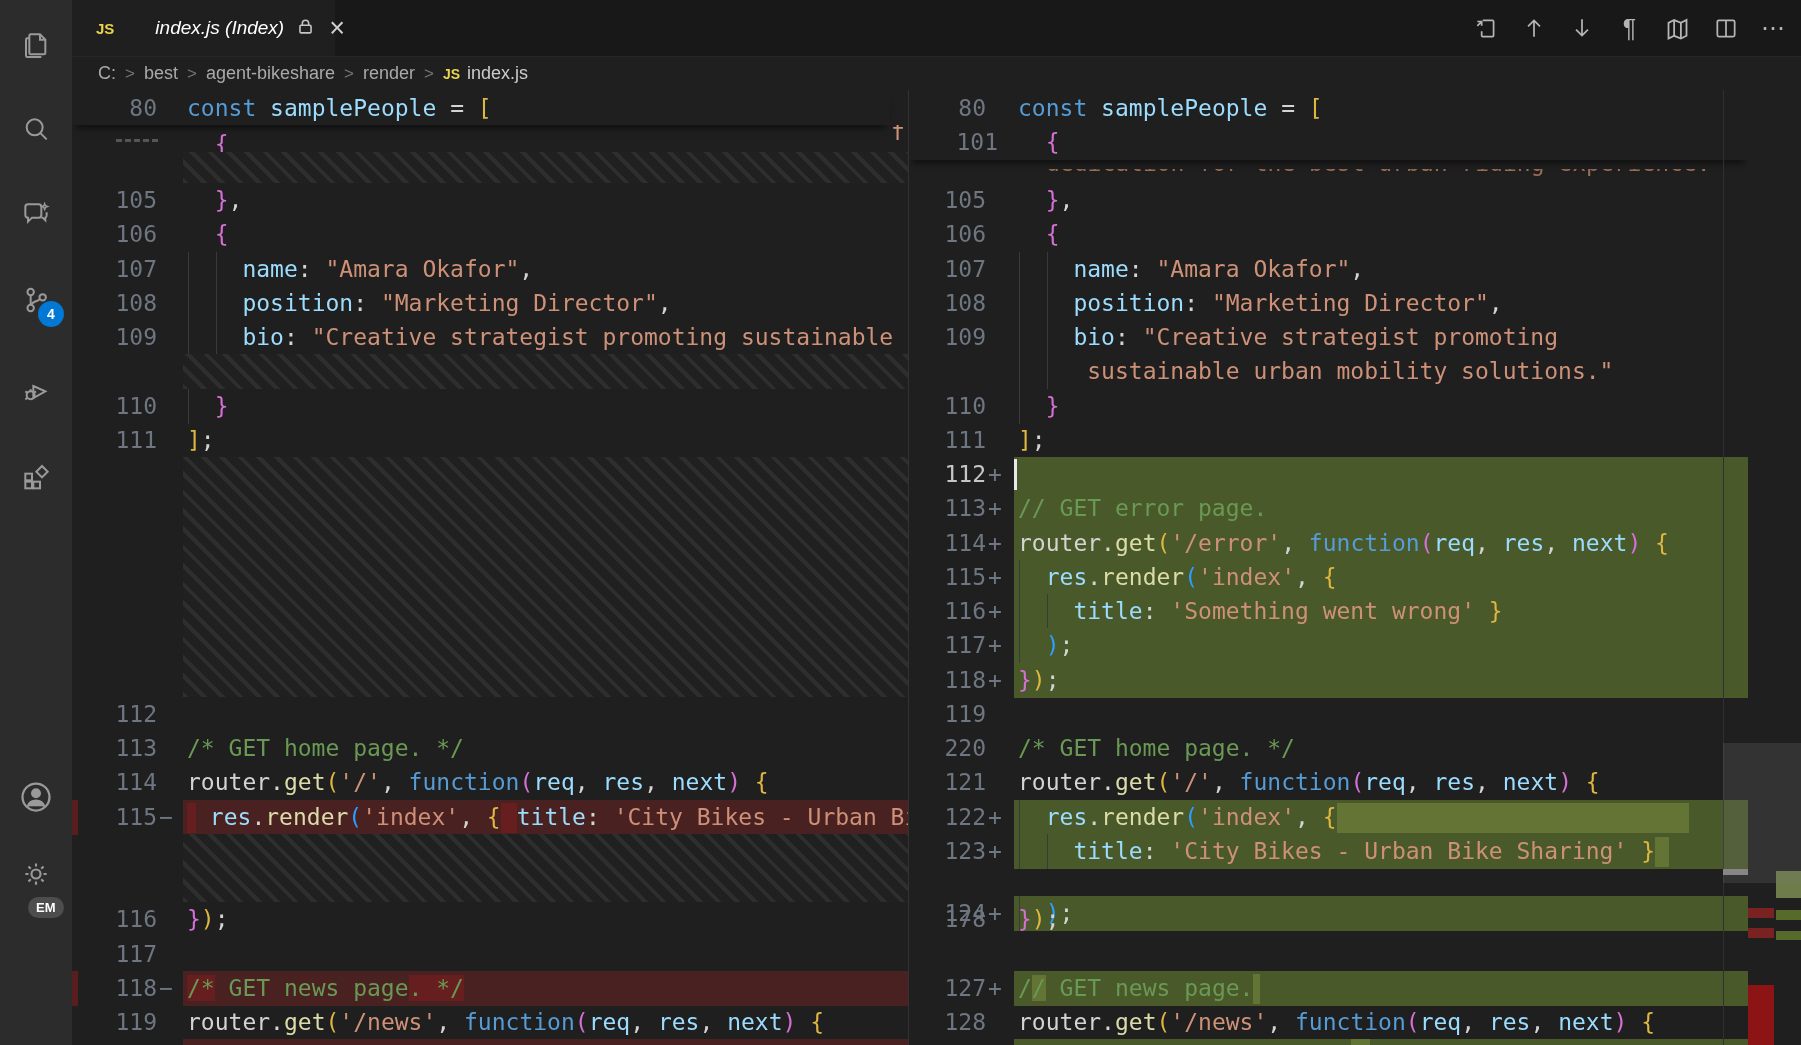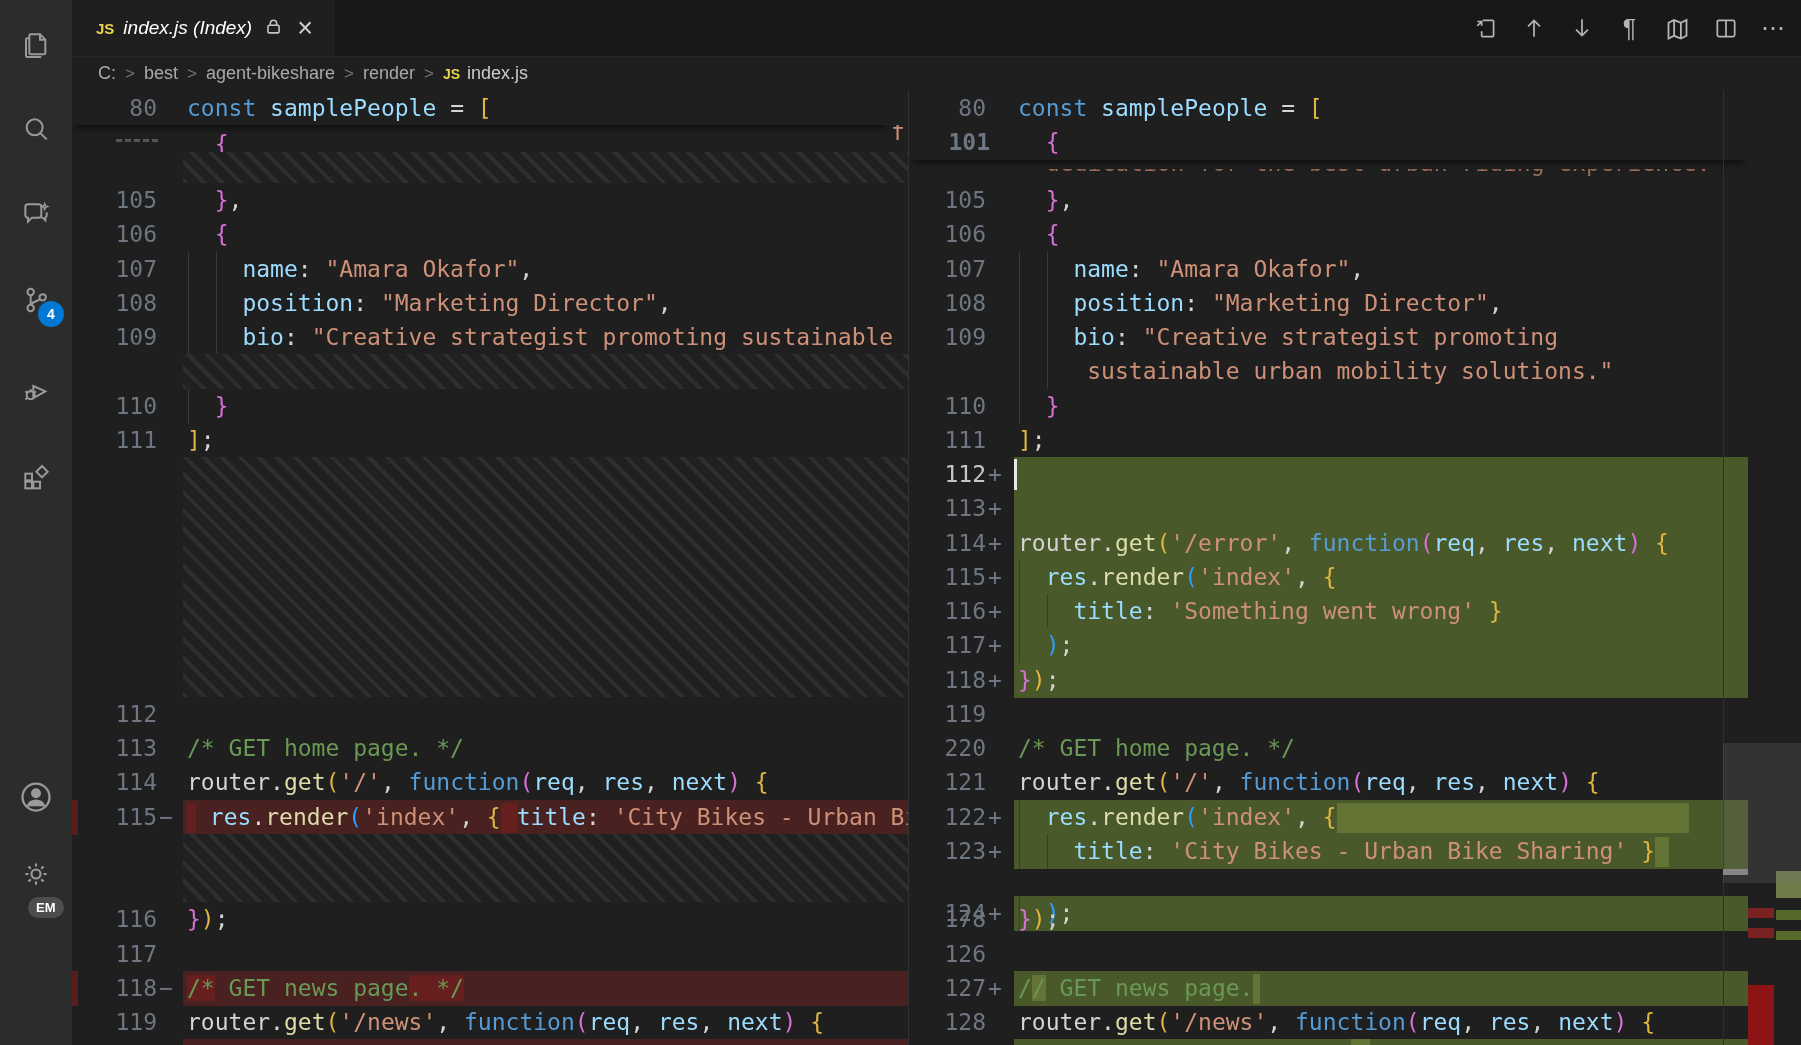--- a/index.html
+++ b/index.html
@@ -3,21 +3,21 @@
 <meta charset="utf-8">
 <style>
   html,body{margin:0;padding:0;background:#1f1f1f;}
   #app{position:relative;width:1801px;height:1045px;overflow:hidden;background:#1f1f1f;
        font-family:"Liberation Sans", sans-serif;}
   
   #tabbar{position:absolute;left:72px;top:0;right:0;height:56px;background:#181818;border-bottom:1px solid #252526;}
   #tab{position:absolute;left:0;top:0;width:263px;height:56px;background:#1f1f1f;display:flex;align-items:center;
        padding:0 14px 0 24px;box-sizing:border-box;cursor:pointer;}
   #tab .jsbadge{color:#e8d44d;font-weight:bold;font-size:15px;font-family:"Liberation Sans",sans-serif;margin-right:9px;}
-  #tab .title{color:#ffffff;font-style:italic;font-size:19px;white-space:nowrap;}
+  #tab .title{color:#ffffff;font-style:italic;font-size:19px;white-space:nowrap;margin-left:32px;}
   #tab .lock{margin-left:12px;}
   #tab .close{margin-left:14px;color:#cfcfcf;font-size:27px;line-height:20px;cursor:pointer;}
   #editor-actions{position:absolute;right:14px;top:0;height:56px;display:flex;align-items:center;gap:21px;}
   #editor-actions .act{width:27px;height:27px;display:flex;align-items:center;justify-content:center;cursor:pointer;color:#b5b5b5;}
   #breadcrumbs{position:absolute;left:72px;top:57px;right:0;height:33px;background:#1f1f1f;display:flex;align-items:center;
        padding-left:26px;font-size:18px;color:#a9a9a9;}
   #breadcrumbs .chev{margin:0 9px;color:#767676;font-size:17px;}
   #breadcrumbs .jsbadge{color:#e8d44d;font-weight:bold;font-size:14px;margin-right:7px;}
   #breadcrumbs .crumb{cursor:pointer;white-space:nowrap;}
   #breadcrumbs .crumb.last{color:#cccccc;display:flex;align-items:center;}
@@ -221,41 +221,40 @@
   <div class="pane" id="pane-right">
       <div class="row" style="top: 93px;"><div class="num" style="left: 0px; width: 77px;">105</div><div class="code" style="left: 109px;"><span class="tok w">  </span><span class="tok g2">}</span><span class="tok w">,</span></div></div>
       <div class="row" style="top: 127.25px;"><div class="num" style="left: 0px; width: 77px;">106</div><div class="code" style="left: 109px;"><span class="tok w">  </span><span class="tok g2">{</span></div></div>
       <div class="row" style="top: 161.5px;"><div class="guide" style="left: 110px;"></div><div class="guide" style="left: 137.68px;"></div><div class="num" style="left: 0px; width: 77px;">107</div><div class="code" style="left: 109px;"><span class="tok w">    </span><span class="tok v">name</span><span class="tok w">: </span><span class="tok s">"Amara Okafor"</span><span class="tok w">,</span></div></div>
       <div class="row" style="top: 195.75px;"><div class="guide" style="left: 110px;"></div><div class="guide" style="left: 137.68px;"></div><div class="num" style="left: 0px; width: 77px;">108</div><div class="code" style="left: 109px;"><span class="tok w">    </span><span class="tok v">position</span><span class="tok w">: </span><span class="tok s">"Marketing Director"</span><span class="tok w">,</span></div></div>
       <div class="row" style="top: 230px;"><div class="guide" style="left: 110px;"></div><div class="guide" style="left: 137.68px;"></div><div class="num" style="left: 0px; width: 77px;">109</div><div class="code" style="left: 109px;"><span class="tok w">    </span><span class="tok v">bio</span><span class="tok w">: </span><span class="tok s">"Creative strategist promoting</span></div></div>
       <div class="row" style="top: 264.25px;"><div class="guide" style="left: 110px;"></div><div class="guide" style="left: 137.68px;"></div><div class="code" style="left: 109px;"><span class="tok w">     </span><span class="tok s">sustainable urban mobility solutions."</span></div></div>
       <div class="row" style="top: 298.5px;"><div class="guide" style="left: 110px;"></div><div class="num" style="left: 0px; width: 77px;">110</div><div class="code" style="left: 109px;"><span class="tok w">  </span><span class="tok g2">}</span></div></div>
       <div class="row" style="top: 332.75px;"><div class="num" style="left: 0px; width: 77px;">111</div><div class="code" style="left: 109px;"><span class="tok g1">]</span><span class="tok w">;</span></div></div>
       <div class="row" style="top: 367px;"><div class="bg bg-add" style="left: 105px; right: 0px;"></div><div class="num active" style="left: 0px; width: 77px;">112</div><div class="sign" style="left: 79px;">+</div><div class="cursor" style="left: 105px;"></div></div>
-      <div class="row" style="top: 401.25px;"><div class="bg bg-add" style="left: 105px; right: 0px;"></div><div class="num" style="left: 0px; width: 77px;">113</div><div class="sign" style="left: 79px;">+</div></div>
+      <div class="row" style="top: 401.25px;"><div class="bg bg-add" style="left: 105px; right: 0px;"></div><div class="num" style="left: 0px; width: 77px;">113</div><div class="sign" style="left: 79px;">+</div><div class="code" style="left: 109px;"><span class="tok c">// GET error page.</span></div></div>
       <div class="row" style="top: 435.5px;"><div class="bg bg-add" style="left: 105px; right: 0px;"></div><div class="num" style="left: 0px; width: 77px;">114</div><div class="sign" style="left: 79px;">+</div><div class="code" style="left: 109px;"><span class="tok w">router</span><span class="tok w">.</span><span class="tok m">get</span><span class="tok g1">(</span><span class="tok s">'/error'</span><span class="tok w">, </span><span class="tok k">function</span><span class="tok g2">(</span><span class="tok v">req</span><span class="tok w">, </span><span class="tok v">res</span><span class="tok w">, </span><span class="tok v">next</span><span class="tok g2">)</span><span class="tok w"> </span><span class="tok g1">{</span></div></div>
       <div class="row" style="top: 469.75px;"><div class="bg bg-add" style="left: 105px; right: 0px;"></div><div class="guide" style="left: 110px;"></div><div class="num" style="left: 0px; width: 77px;">115</div><div class="sign" style="left: 79px;">+</div><div class="code" style="left: 109px;"><span class="tok w">  </span><span class="tok v">res</span><span class="tok w">.</span><span class="tok m">render</span><span class="tok g3">(</span><span class="tok s">'index'</span><span class="tok w">, </span><span class="tok g1">{</span></div></div>
       <div class="row" style="top: 504px;"><div class="bg bg-add" style="left: 105px; right: 0px;"></div><div class="guide" style="left: 110px;"></div><div class="guide" style="left: 137.68px;"></div><div class="num" style="left: 0px; width: 77px;">116</div><div class="sign" style="left: 79px;">+</div><div class="code" style="left: 109px;"><span class="tok w">    </span><span class="tok v">title</span><span class="tok w">: </span><span class="tok s">'Something went wrong'</span><span class="tok w"> </span><span class="tok g1">}</span></div></div>
       <div class="row" style="top: 538.25px;"><div class="bg bg-add" style="left: 105px; right: 0px;"></div><div class="guide" style="left: 110px;"></div><div class="num" style="left: 0px; width: 77px;">117</div><div class="sign" style="left: 79px;">+</div><div class="code" style="left: 109px;"><span class="tok w">  </span><span class="tok g3">)</span><span class="tok w">;</span></div></div>
       <div class="row" style="top: 572.5px;"><div class="bg bg-add" style="left: 105px; right: 0px;"></div><div class="num" style="left: 0px; width: 77px;">118</div><div class="sign" style="left: 79px;">+</div><div class="code" style="left: 109px;"><span class="tok g2">}</span><span class="tok g1">)</span><span class="tok w">;</span></div></div>
       <div class="row" style="top: 606.75px;"><div class="num" style="left: 0px; width: 77px;">119</div></div>
       <div class="row" style="top: 641px;"><div class="num" style="left: 0px; width: 77px;">220</div><div class="code" style="left: 109px;"><span class="tok c">/* GET home page. */</span></div></div>
       <div class="row" style="top: 675.25px;"><div class="num" style="left: 0px; width: 77px;">121</div><div class="code" style="left: 109px;"><span class="tok w">router</span><span class="tok w">.</span><span class="tok m">get</span><span class="tok g1">(</span><span class="tok s">'/'</span><span class="tok w">, </span><span class="tok k">function</span><span class="tok g2">(</span><span class="tok v">req</span><span class="tok w">, </span><span class="tok v">res</span><span class="tok w">, </span><span class="tok v">next</span><span class="tok g2">)</span><span class="tok w"> </span><span class="tok g1">{</span></div></div>
       <div class="row" style="top: 709.5px;"><div class="bg bg-add" style="left: 105px; right: 0px;"></div><div class="guide" style="left: 110px;"></div><div class="num" style="left: 0px; width: 77px;">122</div><div class="sign" style="left: 79px;">+</div><div class="code" style="left: 109px;"><span class="tok w">  </span><span class="tok v">res</span><span class="tok w">.</span><span class="tok m">render</span><span class="tok g3">(</span><span class="tok s">'index'</span><span class="tok w">, </span><span class="tok g1">{</span><span class="box bb" style="width: 352px;"></span></div></div>
       <div class="row" style="top: 743.75px;"><div class="bg bg-add" style="left: 105px; right: 0px;"></div><div class="guide" style="left: 110px;"></div><div class="guide" style="left: 137.68px;"></div><div class="num" style="left: 0px; width: 77px;">123</div><div class="sign" style="left: 79px;">+</div><div class="code" style="left: 109px;"><span class="tok w">    </span><span class="tok v">title</span><span class="tok w">: </span><span class="tok s">'City Bikes - Urban Bike Sharing'</span><span class="tok w"> </span><span class="tok g1">}</span><span class="box bb" style="width: 14px;"></span></div></div>
       <div class="row" style="top: 778px; margin-top: 28px;"><div class="bg bg-add" style="left: 105px; right: 0px;"></div><div class="guide" style="left: 110px;"></div><div class="num" style="left: 0px; width: 77px;">124</div><div class="sign" style="left: 79px;">+</div><div class="code" style="left: 109px;"><span class="tok w">  </span><span class="tok g3">)</span><span class="tok w">;</span></div></div>
       <div class="row" style="top: 812.25px;"><div class="num" style="left: 0px; width: 77px;">178</div><div class="code" style="left: 109px;"><span class="tok g2">}</span><span class="tok g1">)</span><span class="tok w">;</span></div></div>
-      <div class="row" style="top: 846.5px;"><div class="num" style="left: 0px; width: 77px;">126</div></div>
       <div class="row" style="top: 880.75px;"><div class="bg bg-add" style="left: 105px; right: 0px;"></div><div class="num" style="left: 0px; width: 77px;">127</div><div class="sign" style="left: 79px;">+</div><div class="code" style="left: 109px;"><span class="tok c">/</span><span class="tok c hl">/</span><span class="tok c"> GET news page.</span><span class="box bb" style="width: 7px;"></span></div></div>
       <div class="row" style="top: 915px;"><div class="num" style="left: 0px; width: 77px;">128</div><div class="code" style="left: 109px;"><span class="tok w">router</span><span class="tok w">.</span><span class="tok m">get</span><span class="tok g1">(</span><span class="tok s">'/news'</span><span class="tok w">, </span><span class="tok k">function</span><span class="tok g2">(</span><span class="tok v">req</span><span class="tok w">, </span><span class="tok v">res</span><span class="tok w">, </span><span class="tok v">next</span><span class="tok g2">)</span><span class="tok w"> </span><span class="tok g1">{</span></div></div>
       <div class="bg bg-add" style="position: absolute; left: 105px; right: 0px; top: 949.25px; height: 5.75px;"></div>
       <div style="position: absolute; left: 442px; top: 949.25px; height: 5.75px; width: 19px; background: rgb(99, 116, 52);"></div>
       <div class="sticky" style="width: 839px; height: 68.5px;">
         <div class="row" style="top: 0px;"><div class="num" style="left: 0px; width: 77px;">80</div><div class="code" style="left: 109px;"><span class="tok k">const</span><span class="tok w"> </span><span class="tok v">samplePeople</span><span class="tok w"> = </span><span class="tok g1">[</span></div></div>
-        <div class="row" style="top: 34.25px;"><div class="num" style="left: 4px; width: 77px; font-weight: bold;">101</div><div class="code" style="left: 109px;"><span class="tok w">  </span><span class="tok g2">{</span></div></div>
+        <div class="row" style="top: 34.25px;"><div class="num" style="left: 12px; width: 77px;">101</div><div class="code" style="left: 109px;"><span class="tok w">  </span><span class="tok g2">{</span></div></div>
       </div>
       <div style="position: absolute; left: 0px; top: 79px; width: 839px; height: 13px; overflow: hidden; z-index: 4;">
         <div style="position: absolute; left: 137px; top: -19px; color: rgb(156, 109, 86); font-family: &quot;DejaVu Sans Mono&quot;, monospace; font-size: 23px; white-space: pre;">dedication for the best urban riding experience.</div>
       </div>
     </div>
   <div id="sash"></div>
 
   <div id="minimap"></div>
   <div id="scroll-hairline"></div>
   <div id="slider" style="top: 743px; height: 140px;"></div>

